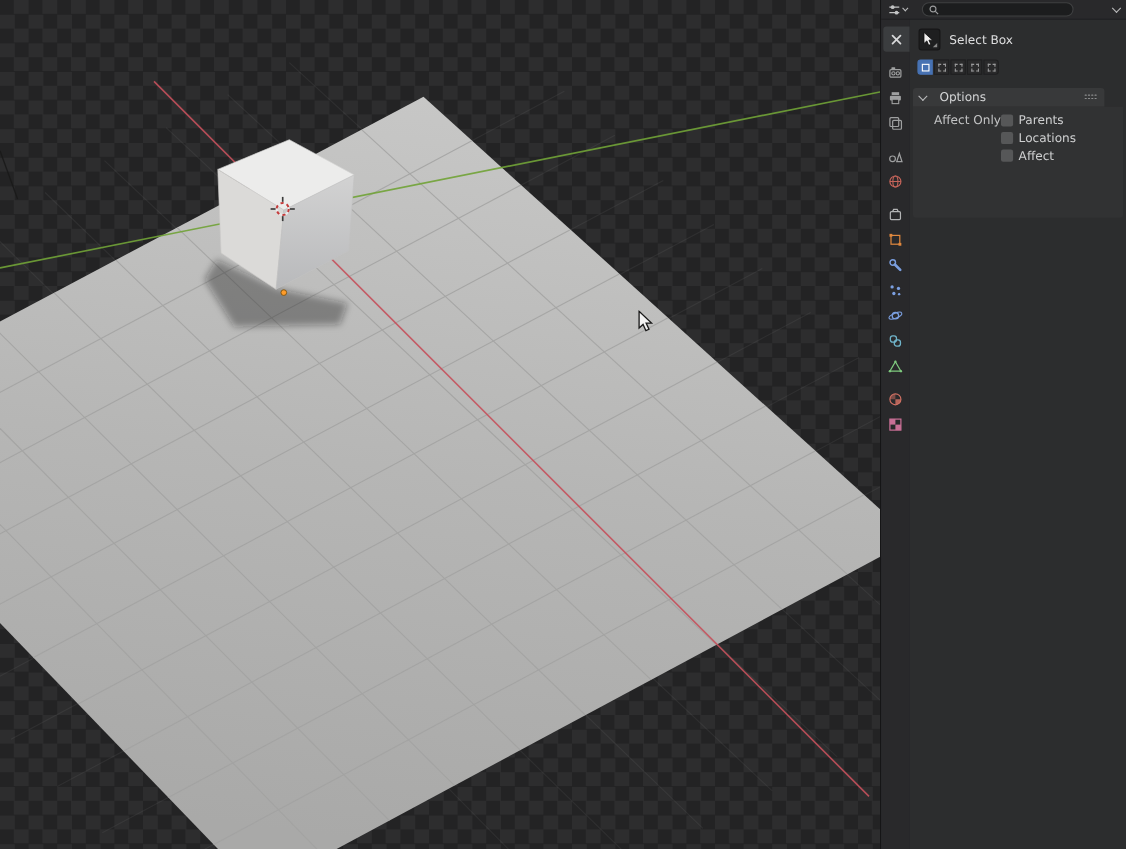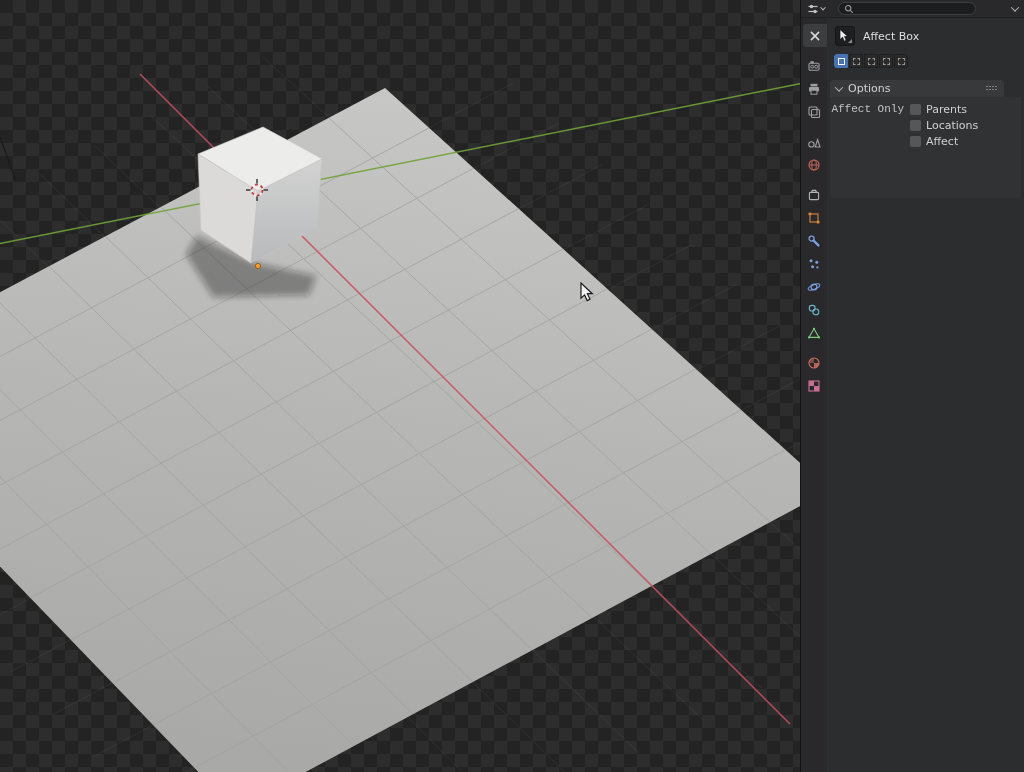--- a/index.html
+++ b/index.html
@@ -55,34 +55,34 @@
   .mode-btn { width:14px; height:14px; background:#2a2a2b; border:1px solid #1f1f20;
     display:flex; align-items:center; justify-content:center; }
   .mode-btn:first-child { border-radius:3px 0 0 3px; }
   .mode-btn:last-child { border-radius:0 3px 3px 0; }
   .mode-btn.active { background:#4772b3; border-color:#4772b3; }
   .mini-sq { width:7px; height:7px; border:1px dashed #9a9a9b; }
   .mode-btn.active .mini-sq { border-color:#ffffff; border-style:solid; }
 
   .panel-header {
     position:absolute; left:3px; right:20px; height:17px; background:#38393a; border-radius:3px;
-    display:flex; align-items:center; gap:6px; padding:0 6px; color:#d2d3d4;
+    display:flex; align-items:center; gap:12px; padding:0 6px; color:#d2d3d4;
   }
   .panel-header.open { border-radius:3px 3px 0 0; }
   .panel-body { position:absolute; left:3px; right:3px; background:#313233; border-radius:0 0 3px 3px; }
 
   .chev { width:6px; height:6px; border-right:1.4px solid #b9babb; border-bottom:1.4px solid #b9babb; flex:none; }
   .chev.down { transform:rotate(45deg) translate(-1px,-1px); }
   .chev.right { transform:rotate(-45deg); }
   .grip { margin-left:auto; display:grid; grid-template-columns:repeat(4,3px); grid-template-rows:repeat(2,3px); }
   .grip i { width:1.5px; height:1.5px; background:#8d8e8f; border-radius:50%; }
 
   .sub-row { display:flex; align-items:center; gap:6px; padding:4px 0 2px 12px; color:#c9cacb; }
   .affect-row { display:flex; align-items:center; height:16px; }
-  .affect-label { width:80px; text-align:right; padding-right:6px; color:#c2c3c4;font-family:Liberation Mono, monospace; }
+  .affect-label { width:80px; text-align:right; color:#c2c3c4; }
   .cbx { width:11px; height:11px; background:#565758; border-radius:2px; margin-right:5px; flex:none; }
   .cbx-label { color:#cfd0d1; }
 
   .vline { position:absolute; left:800px; top:0; width:1px; height:772px; background:#151516; }
   .vline2 { position:absolute; left:826px; top:18px; width:1px; height:754px; background:#222223; }
 </style>
 </head>
 <body>
 
 <div class="app">
@@ -320,21 +320,21 @@
 
   <div class="props">
 
     <div class="tool-row">
       <div class="tool-icon-btn">
         <svg width="12" height="14" viewBox="0 0 12 14">
           <path d="M1,0.5 L1,10.5 L3.6,8.2 L5.3,12.2 L7.2,11.3 L5.5,7.5 L8.8,7.5 Z" fill="#f0f0f0" stroke="#0e0e0e" stroke-width="0.7"></path>
         </svg>
         <span class="corner"></span>
       </div>
-      <span class="tool-label">Affect Box</span>
+      <span class="tool-label">Select Box</span>
     </div>
 
     <div class="mode-row">
       <div class="mode-btn active">
           <span class="mini-sq"></span>
         </div>
       <div class="mode-btn">
           <span class="mini-sq"></span>
         </div>
       <div class="mode-btn">

